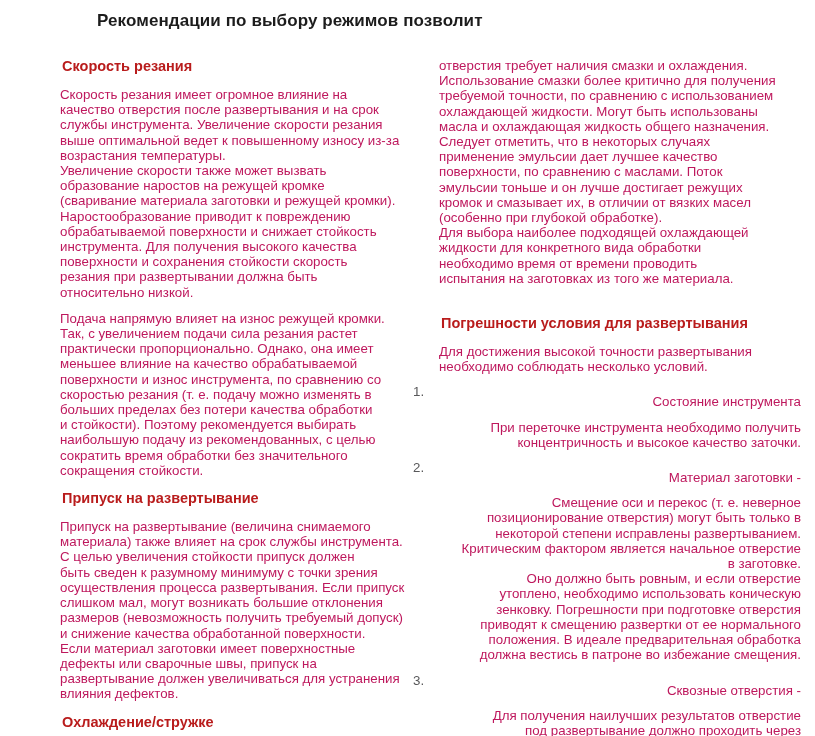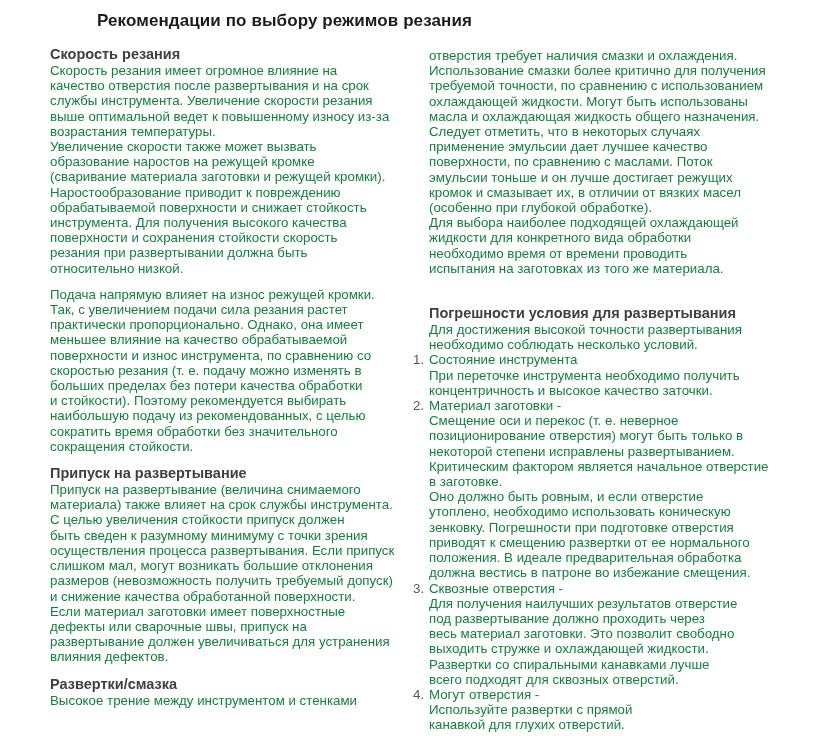--- a/index.html
+++ b/index.html
@@ -28,49 +28,49 @@
     width: 372px;
   }
   .col-right {
     position: absolute;
     left: 413px;
     top: 48px;
     width: 398px;
   }
   .sec { margin: 0 0 11px 0; }
   .sec-heading {
-    margin: 0;
+    margin: 12px;
     font-size: 14.5px;
     line-height: 17px;
     font-weight: bold;
-    color: #404040;
+    color: #b91c1c;
     white-space: nowrap;
   }
   .body-text {
-    margin: 0;
+    margin: 10px;
     font-size: 13.3px;
     line-height: 15.2px;
-    color: #15803d;
+    color: #be185d;
     white-space: pre-line;
   }
   .indent { padding-left: 16px; }
   .rc-heading { margin-top: 29px; }
   .list-item { display: flex; align-items: flex-start; }
   .list-item .num {
     flex: 0 0 16px;
     font-size: 13.3px;
     line-height: 15.2px;
     color: #58585a;
   }
-  .list-item .item-text { flex: 1 1 auto; min-width: 0; }
+  .list-item .item-text { flex: 1 1 auto; min-width: 0; text-align: right; }
 </style>
 </head>
 <body>
 
-<div class="page-title">Рекомендации по выбору режимов резания</div>
+<div class="page-title">Рекомендации по выбору режимов позволит</div>
 
 <div class="col-left">
 
   <div class="sec">
     <h3 class="sec-heading">Скорость резания</h3>
     <p class="body-text">Скорость резания имеет огромное влияние на
 качество отверстия после развертывания и на срок
 службы инструмента. Увеличение скорости резания
 выше оптимальной ведет к повышенному износу из-за
 возрастания температуры.
@@ -109,21 +109,21 @@
 слишком мал, могут возникать большие отклонения
 размеров (невозможность получить требуемый допуск)
 и снижение качества обработанной поверхности.
 Если материал заготовки имеет поверхностные
 дефекты или сварочные швы, припуск на
 развертывание должен увеличиваться для устранения
 влияния дефектов.</p>
   </div>
 
   <div class="sec">
-    <h3 class="sec-heading">Развертки/смазка</h3>
+    <h3 class="sec-heading">Охлаждение/стружке</h3>
     <p class="body-text">Высокое трение между инструментом и стенками</p>
   </div>
 
 </div>
 
 <div class="col-right">
 
   <p class="body-text indent">отверстия требует наличия смазки и охлаждения.
 Использование смазки более критично для получения
 требуемой точности, по сравнению с использованием

